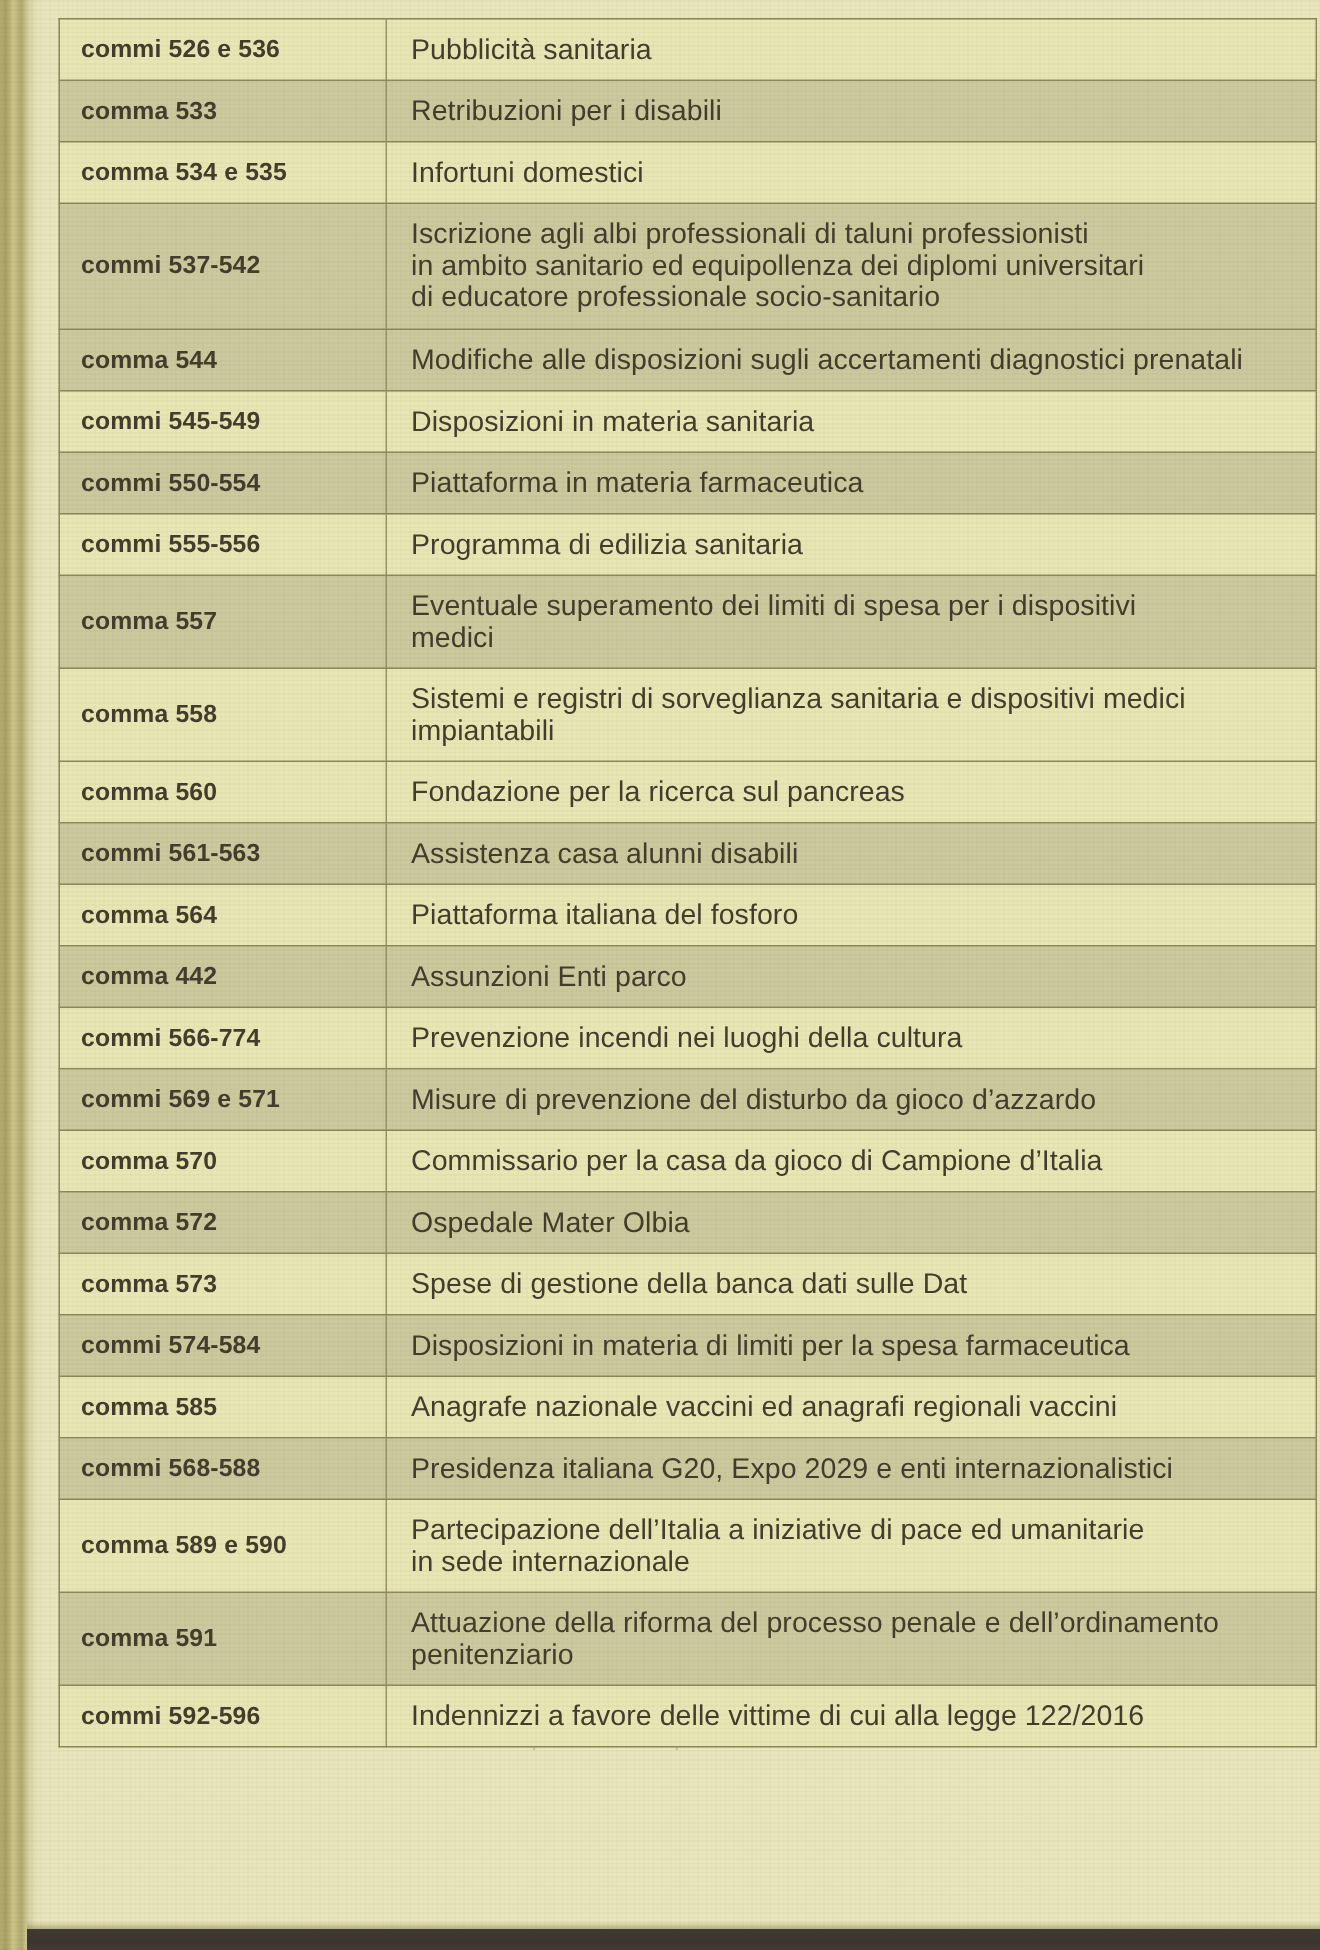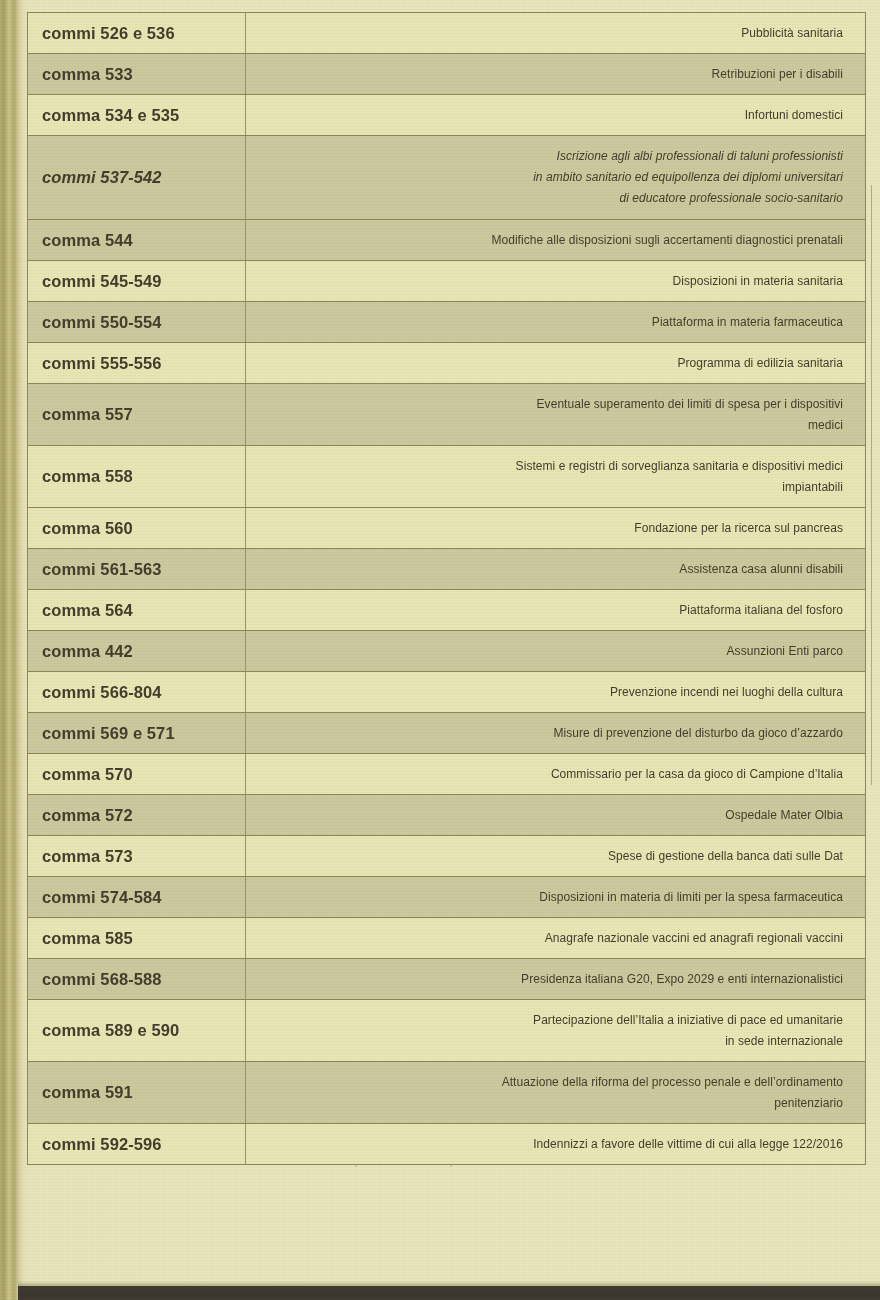--- a/index.html
+++ b/index.html
@@ -60,20 +60,21 @@
     position: absolute;
     left: 27px;
     top: 12px;
     width: 838px;
   }
 
   table.commi {
     width: 838px;
     border-collapse: collapse;
     table-layout: fixed;
+    margin-left: 12px;
   }
 
   table.commi col.c-key { width: 218px; }
   table.commi col.c-val { width: 620px; }
 
   table.commi tr { }
 
   table.commi td {
     border-top: 1px solid #8e875a;
     border-bottom: 1px solid #8e875a;
@@ -85,45 +86,44 @@
 
   table.commi td.key {
     font-weight: bold;
     font-size: 16.5px;
     letter-spacing: .1px;
     border-right: 1px solid #9a9366;
     white-space: nowrap;
   }
 
   table.commi td.val {
-    font-size: 12px;
+    font-size: 19px;
     line-height: 21px;
     letter-spacing: .05px;
     padding-left: 16px;
     padding-right: 22px;
-    text-align: right;
   }
 
   table.commi td.val .line {
     display: block;
     white-space: nowrap;
   }
 
   
   table.commi tr td.key { border-left: 1px solid #8e875a; }
   table.commi tr td.val { border-right: 1px solid #8e875a; }
 
   
   tr.band-light td { background: #e9e6b6; }
   tr.band-dark  td { background: #cdc99f; }
 
   
   tr.h1 td { height: 41px; }
   tr.h2 td { height: 62px; }
-  tr.h3 td { height: 84px; font-style: italic; }
+  tr.h3 td { height: 84px; }
 
   
   .ghost-layer {
     position: absolute;
     inset: 0;
     pointer-events: none;
     overflow: hidden;
   }
   .ghost {
     position: absolute;
@@ -272,21 +272,21 @@
               <span class="line">Piattaforma italiana del fosforo</span>
             </td>
           </tr>
           <tr class="band-dark h1">
             <td class="key">comma 442</td>
             <td class="val">
               <span class="line">Assunzioni Enti parco</span>
             </td>
           </tr>
           <tr class="band-light h1">
-            <td class="key">commi 566-804</td>
+            <td class="key">commi 566-774</td>
             <td class="val">
               <span class="line">Prevenzione incendi nei luoghi della cultura</span>
             </td>
           </tr>
           <tr class="band-dark h1">
             <td class="key">commi 569 e 571</td>
             <td class="val">
               <span class="line">Misure di prevenzione del disturbo da gioco d’azzardo</span>
             </td>
           </tr>

